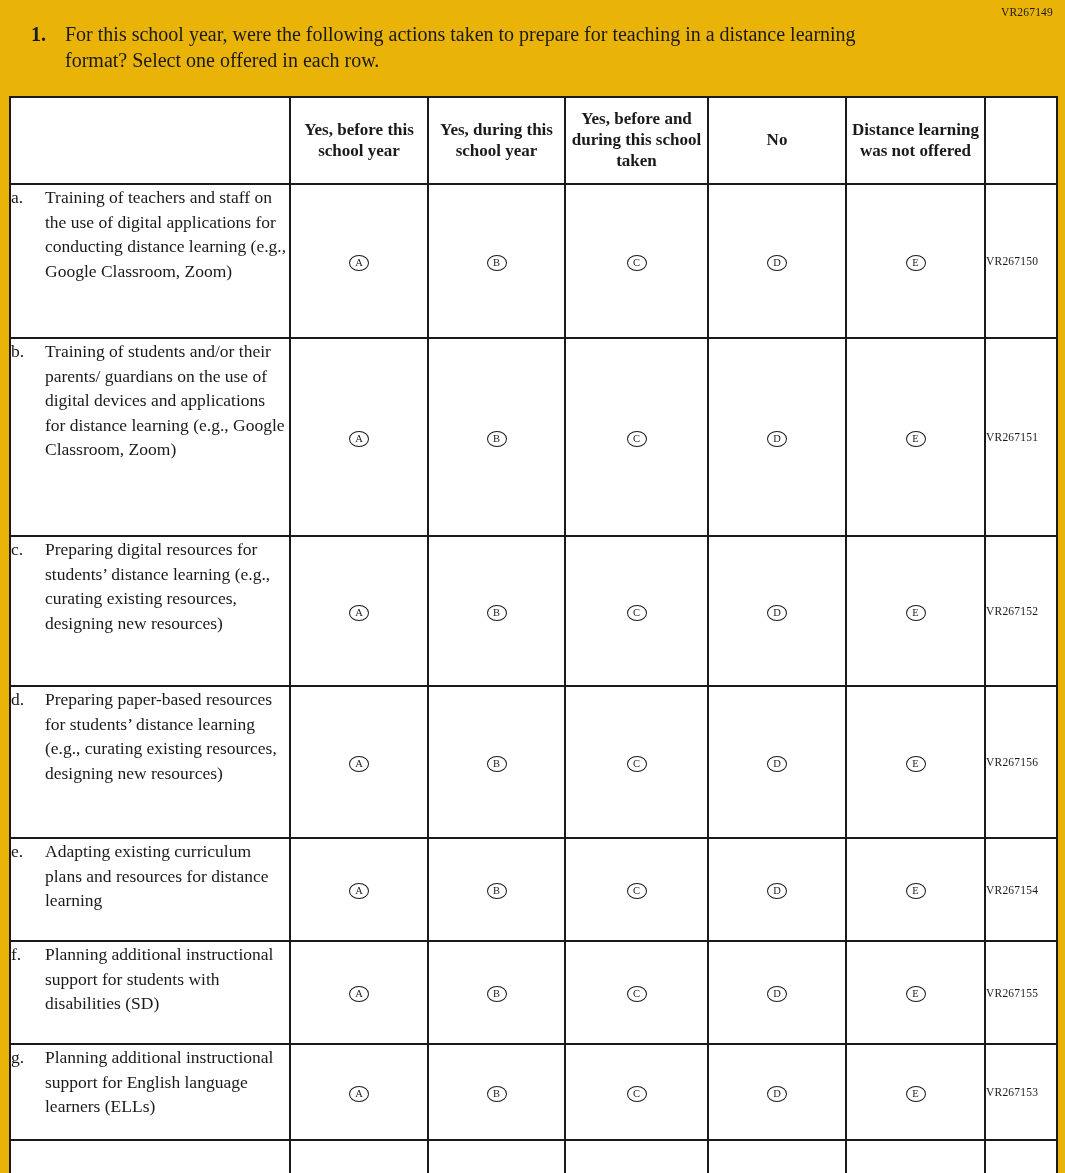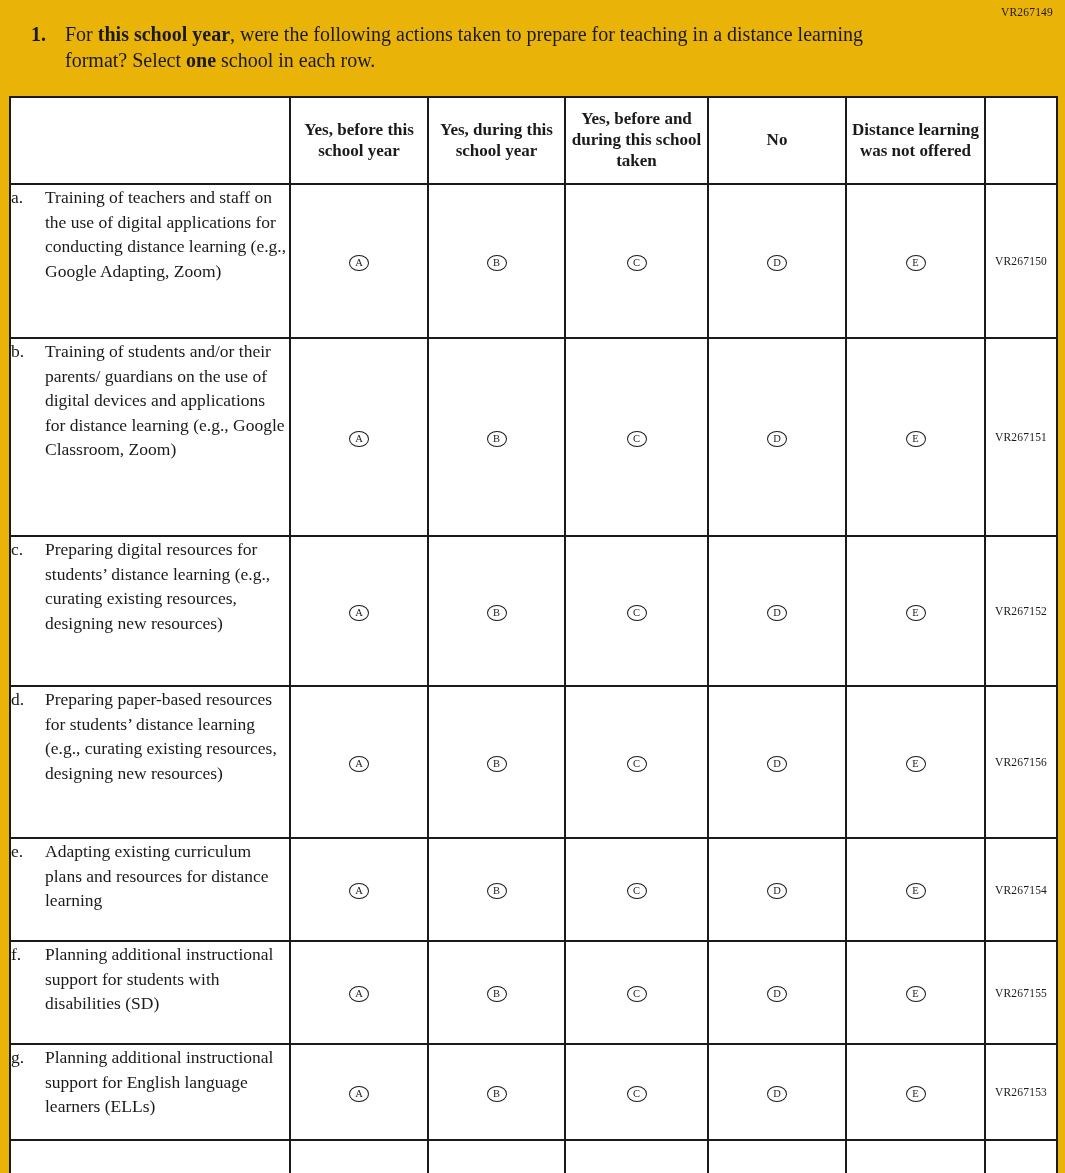--- a/index.html
+++ b/index.html
@@ -32,21 +32,21 @@
     line-height:26px;
   }
   .qnum {
     font-weight:bold;
     width:34px;
     flex:0 0 34px;
   }
   .qtext {
     max-width:835px;
   }
-  .qtext b { font-weight:bold; }
+  .qtext b { font-weight:normal; }
   table.grid {
     border-collapse:collapse;
     table-layout:fixed;
     width:1047px;
     margin:23px 0 0 9px;
   }
   table.grid td, table.grid th {
     border:2px solid #1a1a1a;
     padding:0;
     background:#fff;
@@ -79,21 +79,20 @@
     height:16px;
     border:1.2px solid #1a1a1a;
     border-radius:50%;
     font-size:10.5px;
     line-height:14.5px;
     text-align:center;
     font-weight:normal;
     cursor:pointer;
   }
   td.code {
-    text-align:center;
     vertical-align:middle;
     font-size:11.5px;
     padding:0 2px;
     letter-spacing:0.2px;
   }
   tr.r-a { height:154px; }
   tr.r-b { height:198px; }
   tr.r-c { height:150px; }
   tr.r-d { height:152px; }
   tr.r-e { height:103px; }
@@ -103,21 +102,21 @@
 </style>
 </head>
 <body>
 
 <div class="page">
 
   <div class="top-code">VR267149</div>
 
   <div class="question">
     <span class="qnum">1.</span>
-    <span class="qtext"><span>For </span><b>this school year</b><span>, were the following actions taken to prepare for teaching in a distance learning format? Select </span><b>one</b><span> school in each row.</span></span>
+    <span class="qtext"><span>For </span><b>this school year</b><span>, were the following actions taken to prepare for teaching in a distance learning format? Select </span><b>one</b><span> offered in each row.</span></span>
   </div>
 
   <table class="grid">
     <colgroup>
       <col style="width:280px">
       <col style="width:138px">
       <col style="width:137px">
       <col style="width:143px">
       <col style="width:138px">
       <col style="width:139px">
@@ -133,21 +132,21 @@
         <th class="colhead">Distance learning was not offered</th>
         <td></td>
       </tr>
     </thead>
     <tbody>
 
       <tr class="r-a">
         <td class="label">
           <div class="label-inner">
             <span class="letter">a.</span>
-            <span class="rowtext">Training of teachers and staff on the use of digital applications for conducting distance learning (e.g., Google Adapting, Zoom)</span>
+            <span class="rowtext">Training of teachers and staff on the use of digital applications for conducting distance learning (e.g., Google Classroom, Zoom)</span>
           </div>
         </td>
         <td class="opt"><span class="circle">A</span></td>
         <td class="opt"><span class="circle">B</span></td>
         <td class="opt"><span class="circle">C</span></td>
         <td class="opt"><span class="circle">D</span></td>
         <td class="opt"><span class="circle">E</span></td>
         <td class="code">VR267150</td>
       </tr>
 

